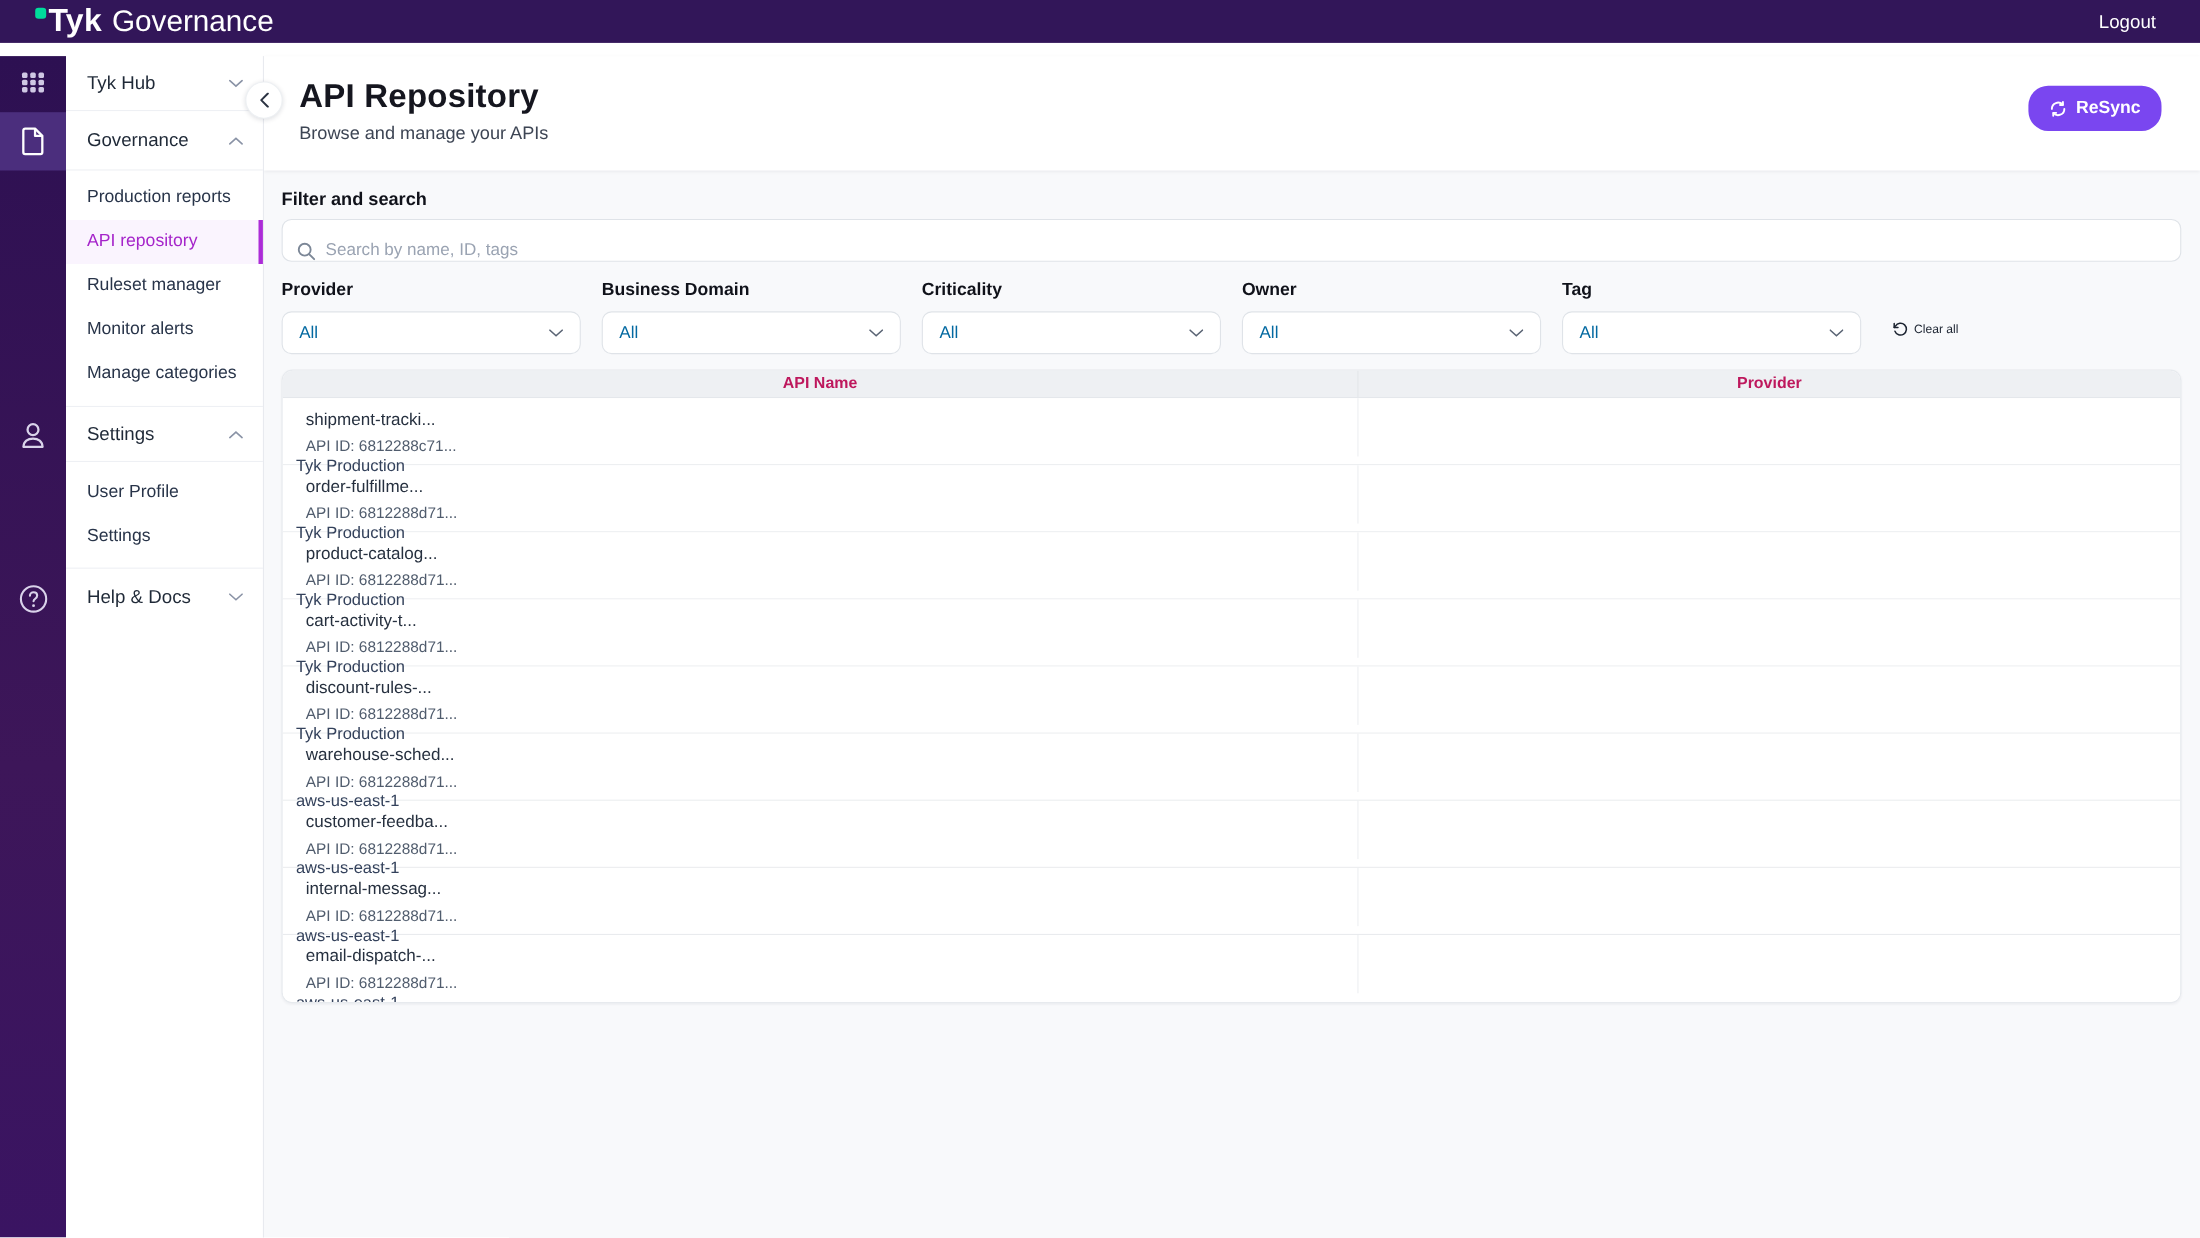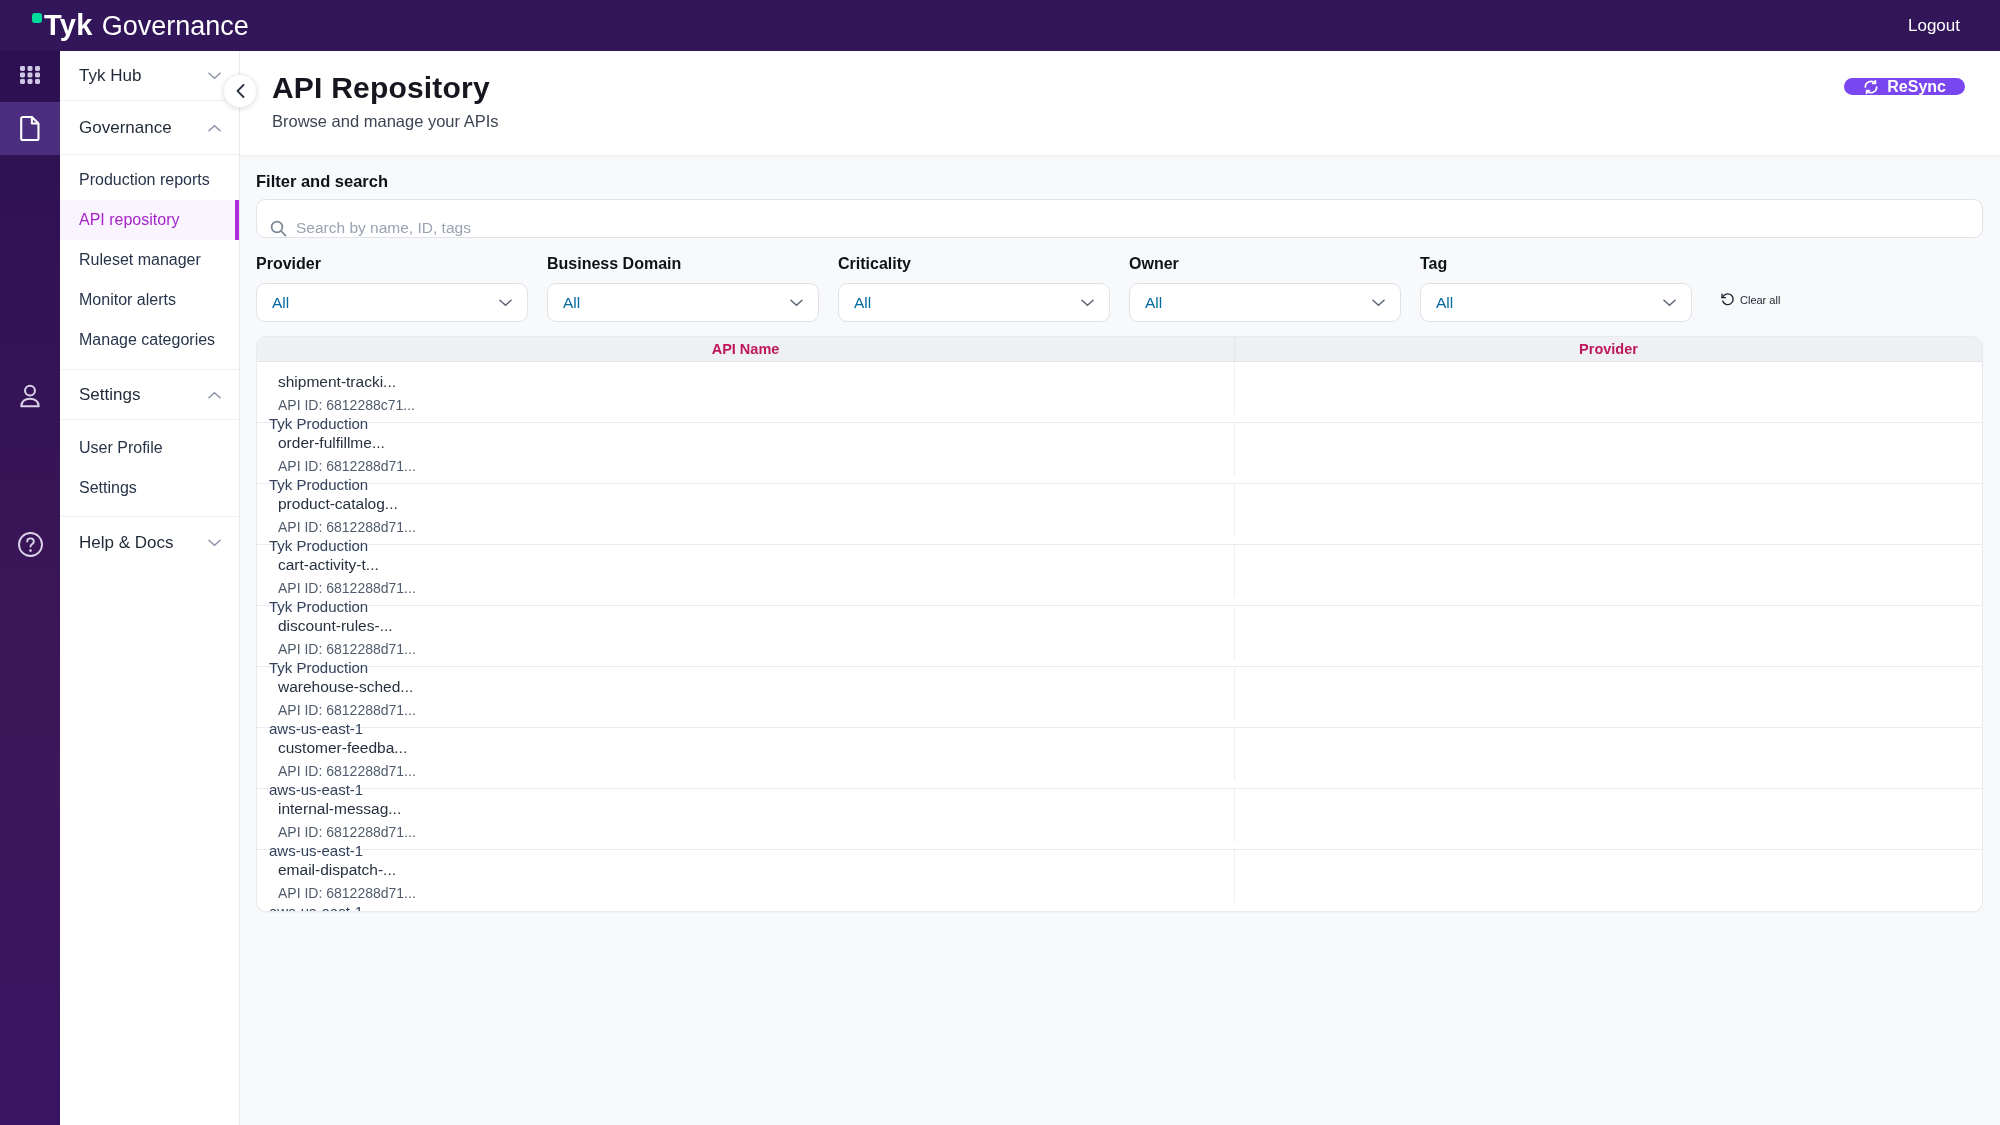--- a/index.html
+++ b/index.html
@@ -6,21 +6,21 @@
   html,body { width:2000px; height:1125px; }
   body {
     font-family:"Liberation Sans", sans-serif;
     background:#ffffff;
     overflow:hidden;
     position:relative;
     color:#1f2937;
   }
   
   .topbar {
-    position:absolute; left:0; top:0; width:2000px; height:51px;
+    position:absolute; left:0; top:0; width:2000px; height:39px;
     background:#321659;
     display:flex; align-items:center; justify-content:space-between;
     padding:0 40px 0 32px; z-index:30;
   }
   .logo { display:flex; align-items:baseline; }
   .logo-dot { width:10px; height:10px; background:#00dc9c; border-radius:3px;
     align-self:flex-start; margin:4px 2px 0 0; }
   .logo-tyk { color:#fff; font-size:29px; font-weight:700; letter-spacing:.3px; }
   .logo-gov { color:#fff; font-size:27px; font-weight:400; margin-left:9px; }
   .logout-btn { background:none; border:none; color:#fff; font-size:17px;
@@ -58,21 +58,21 @@
     background:#f8f9fb; }
   .page-head { position:relative; height:104px; background:#fff;
     box-shadow:0 1px 3px rgba(15,23,42,.06); }
   .back-btn { position:absolute; left:-17px; top:23px; width:34px; height:34px;
     border-radius:50%; background:#fff; border:1px solid #edf0f3;
     box-shadow:0 1px 5px rgba(15,23,42,.14); display:flex; align-items:center;
     justify-content:center; cursor:pointer; z-index:25; }
   .title-block { position:absolute; left:32px; top:20px; }
   .page-title { font-size:30px; font-weight:700; color:#15161f; letter-spacing:.2px; }
   .page-subtitle { margin-top:7px; font-size:16.5px; color:#3d4554; }
-  .resync-btn { position:absolute; right:35px; top:27px; height:17px;
+  .resync-btn { position:absolute; right:35px; top:27px; height:41px;
     padding:0 19px; border:none; border-radius:18px; background:#7a46f0;
     color:#fff; font-size:16px; font-weight:600; font-family:inherit;
     display:flex; align-items:center; gap:8px; cursor:pointer; }
 
   .content { padding:16px 17px 0 16px; }
   .filter-label { font-size:16.5px; font-weight:700; color:#10121a; line-height:20px; }
   .searchbox { margin-top:8px; height:39px; background:#fff;
     border:1px solid #dfe3e8; border-radius:9px; display:flex; align-items:flex-end;
     padding:0 13px; gap:9px; }
   .searchbox input { flex:1; border:none; outline:none; background:transparent;

